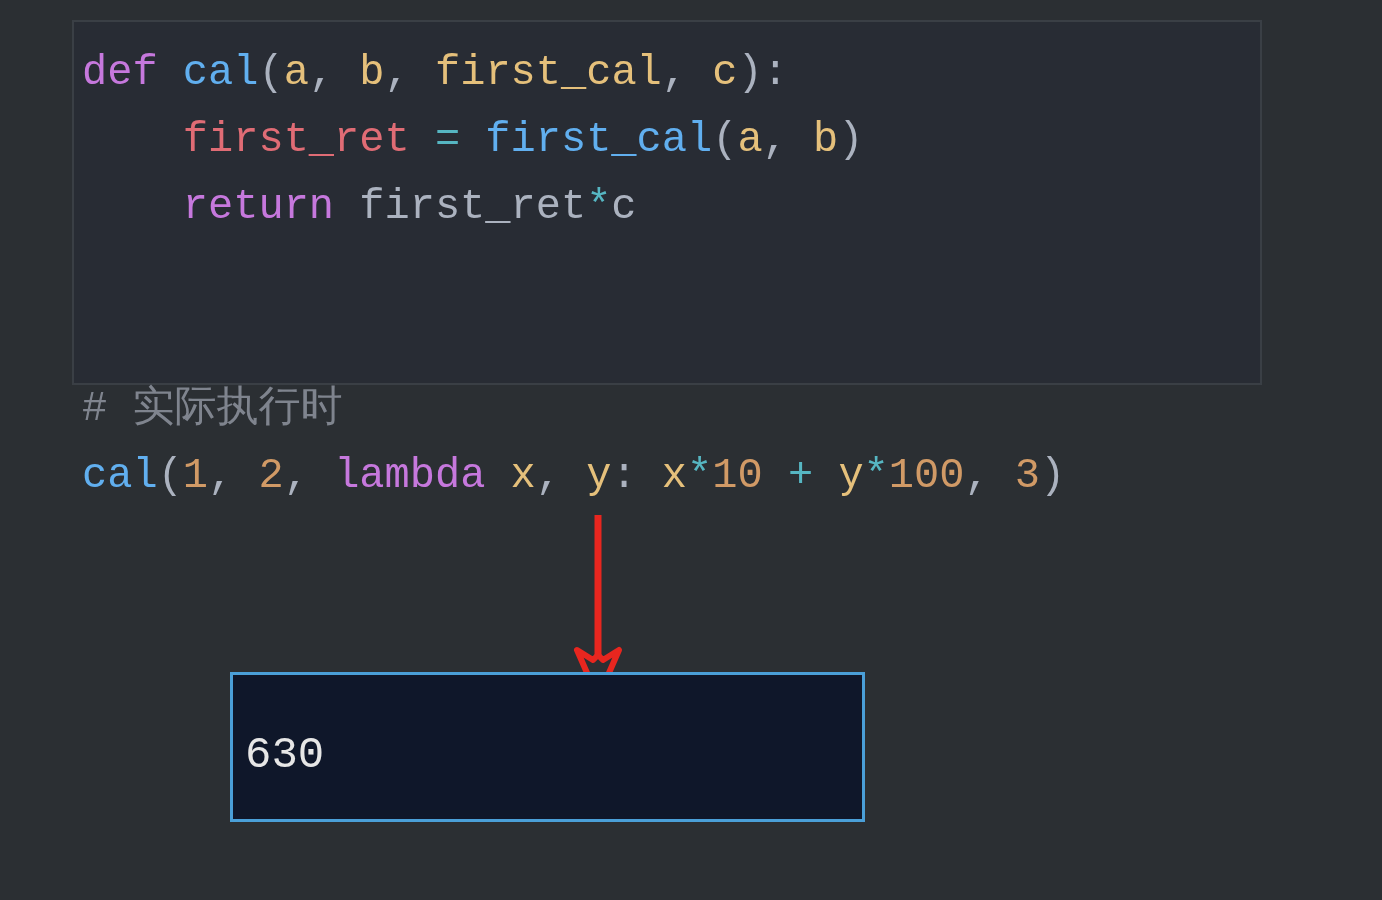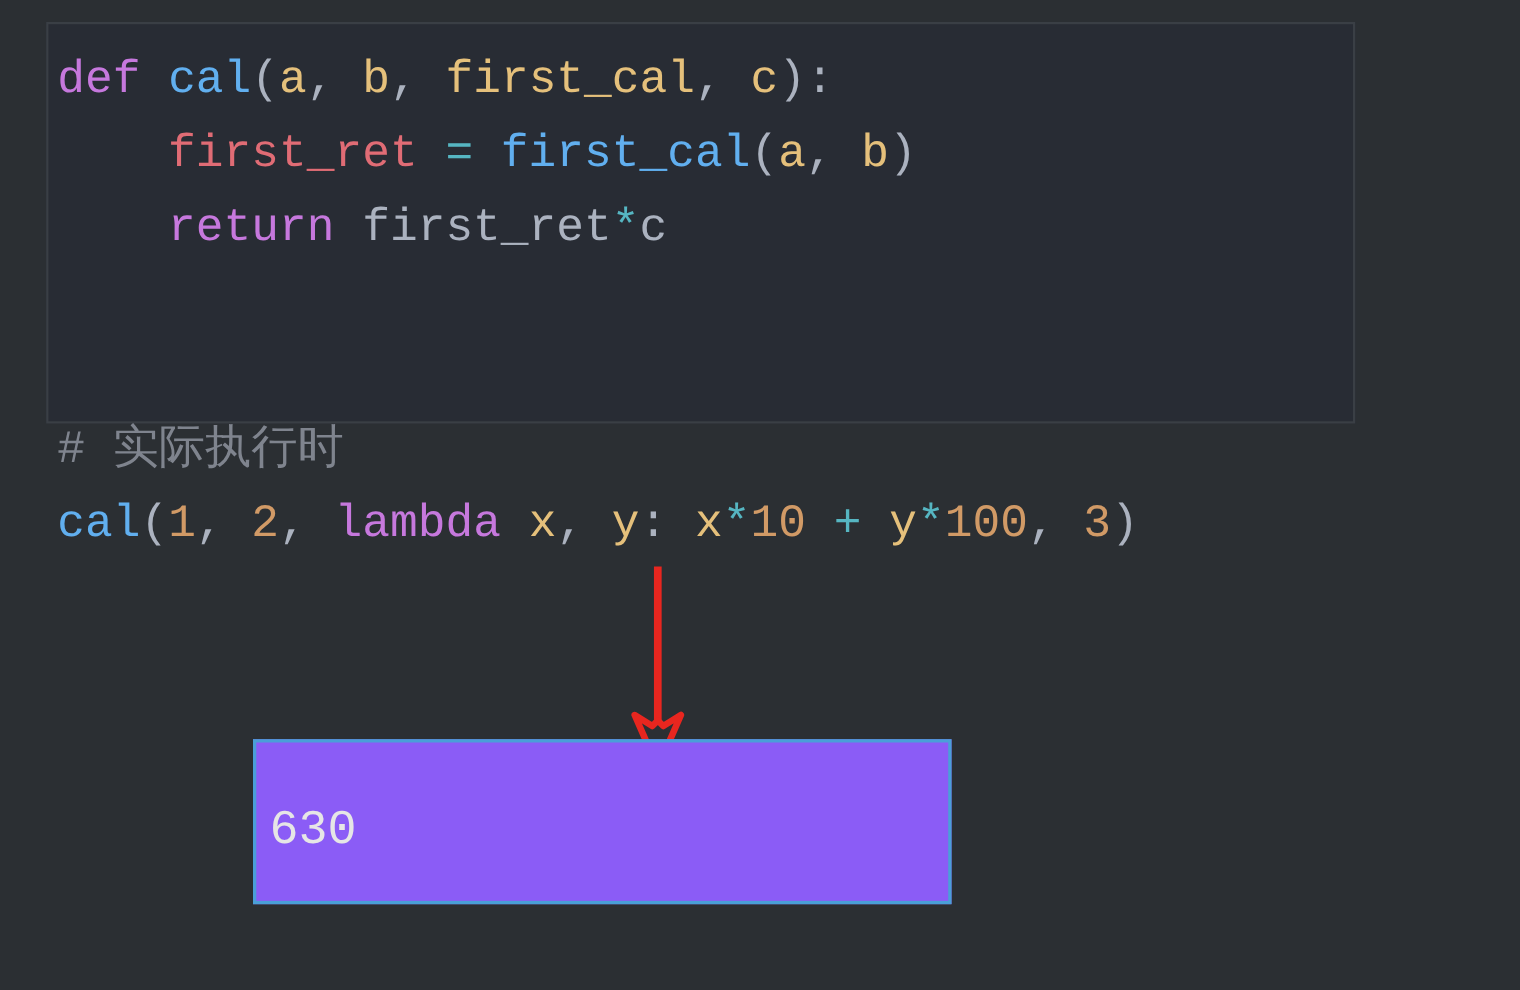--- a/index.html
+++ b/index.html
@@ -6,21 +6,21 @@
     body {
       background: #2b2f33;
       width: 1382px;
       height: 900px;
       font-family: 'Consolas', 'Monaco', 'Courier New', monospace;
       position: relative;
       overflow: hidden;
     }
     .code-block {
       position: absolute;
-      left: 42px;
+      left: 72px;
       top: 20px;
       width: 1190px;
       height: 365px;
       background: #282c34;
       border: 2px solid #3a3f45;
       padding: 18px 8px;
       font-size: 42px;
       line-height: 1.6;
       white-space: pre;
       color: #abb2bf;
@@ -35,21 +35,21 @@
     .tok-comment { color: #7f848e; font-style: normal; }
     .tok-num { color: #d19a66; }
     .tok-kw { color: #c678dd; }
     .tok-call { color: #61afef; }
     .output-box {
       position: absolute;
       left: 230px;
       top: 672px;
       width: 635px;
       height: 150px;
-      background: #8b5cf6;
+      background: #0f172a;
       border: 3px solid #4a9fd8;
       padding: 55px 12px 0 12px;
       font-size: 44px;
       color: #e6e6e6;
       font-family: 'Consolas', 'Monaco', 'Courier New', monospace;
     }
     .arrow-svg {
       position: absolute;
       left: 565px;
       top: 510px;

